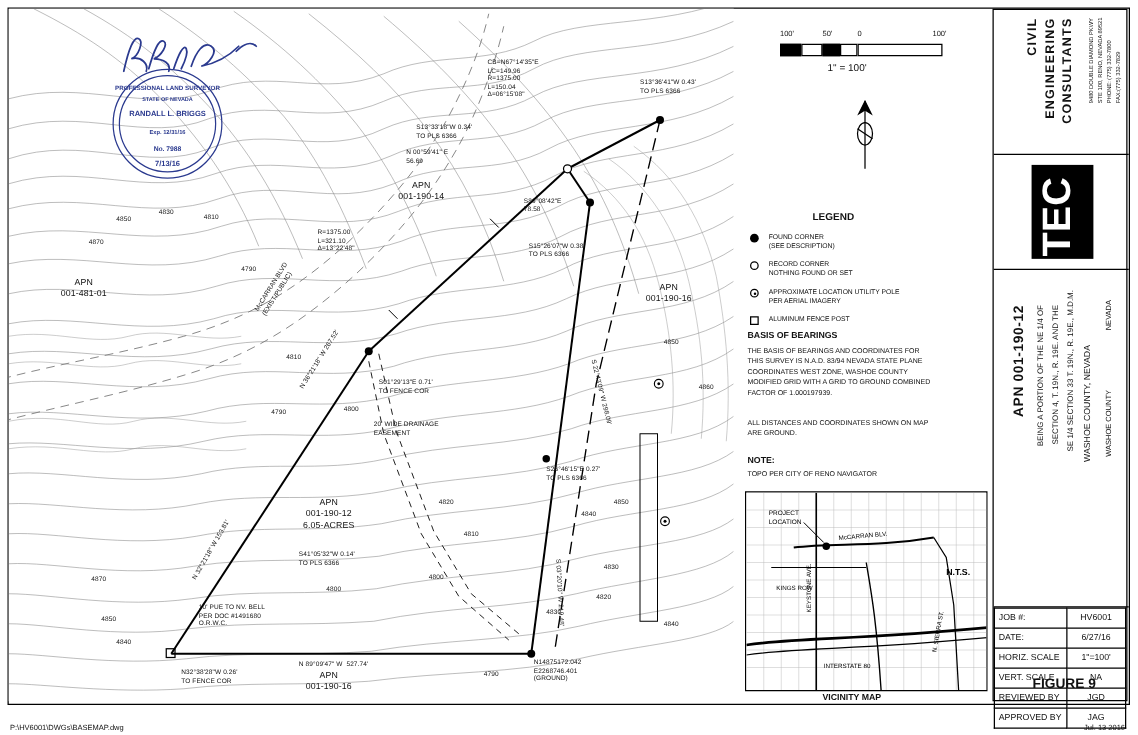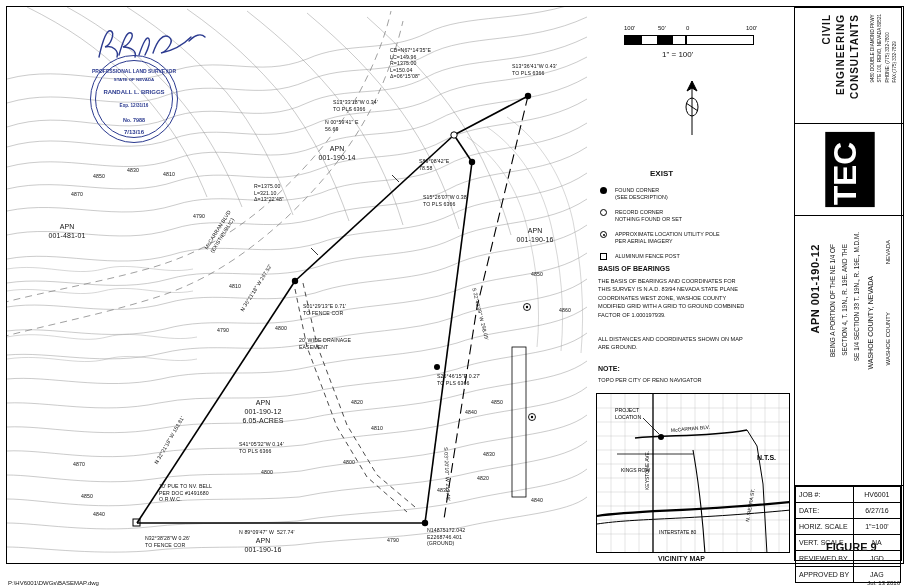--- a/index.html
+++ b/index.html
@@ -265,21 +265,21 @@
 
     <svg style="position:absolute;left:92px;top:70px;" width="24" height="62">
       <g fill="none" stroke="#000" stroke-width="1">
         <path d="M12,4 L12,58"></path>
         <path d="M12,4 L7,14 L12,11 L17,14 Z" fill="#000"></path>
         <ellipse cx="12" cy="30" rx="6" ry="9"></ellipse>
         <path d="M6,26 L18,34"></path>
       </g>
     </svg>
 
-    <div style="position:absolute;left:62px;top:162px;" class="t8 b">EXIST</div>
+    <div style="position:absolute;left:62px;top:162px;" class="t8 b">LEGEND</div>
     <div id="legend-items">
         <div class="legend-row" style="left: 12px; top: 180px;"><span class="legend-dot"></span><span style="white-space: pre; margin-left: 8px; vertical-align: top; display: inline-block;">FOUND CORNER
 (SEE DESCRIPTION)</span></div>
         <div class="legend-row" style="left: 12px; top: 202px;"><span class="legend-circ"></span><span style="white-space: pre; margin-left: 8px; vertical-align: top; display: inline-block;">RECORD CORNER
 NOTHING FOUND OR SET</span></div>
         <div class="legend-row" style="left: 12px; top: 224px;"><span class="legend-circ" style="position: relative;"><span style="position:absolute;left:1.5px;top:1.5px;width:2px;height:2px;border-radius:50%;background:#000;"></span></span><span style="white-space: pre; margin-left: 8px; vertical-align: top; display: inline-block;">APPROXIMATE LOCATION UTILITY POLE
 PER AERIAL IMAGERY</span></div>
         <div class="legend-row" style="left: 12px; top: 246px;"><span class="legend-sq"></span><span style="white-space: pre; margin-left: 8px; vertical-align: top; display: inline-block;">ALUMINUM FENCE POST</span></div>
       </div>
 

